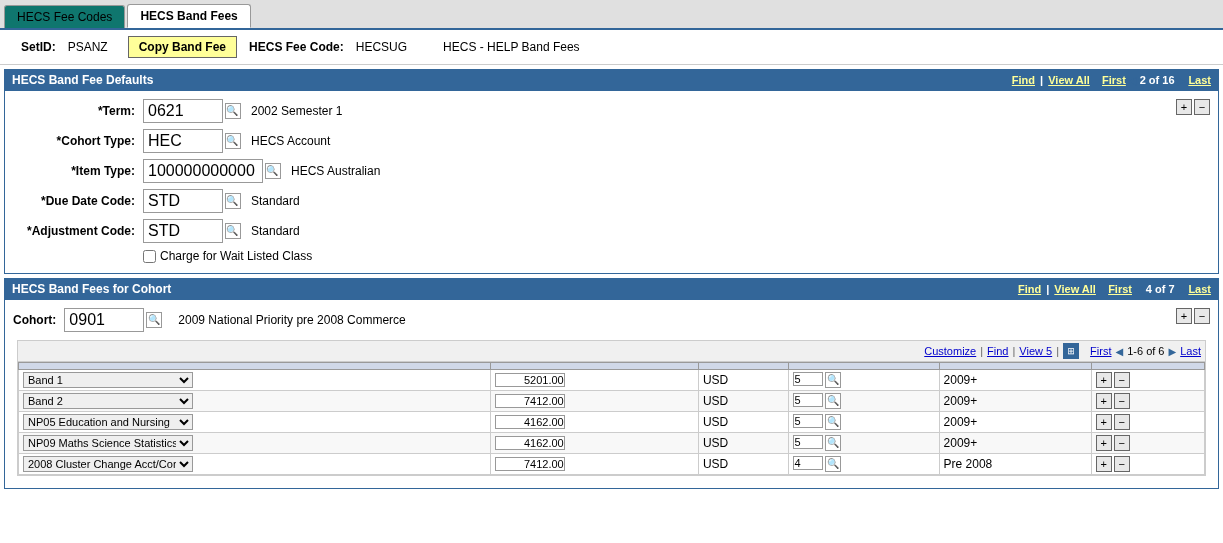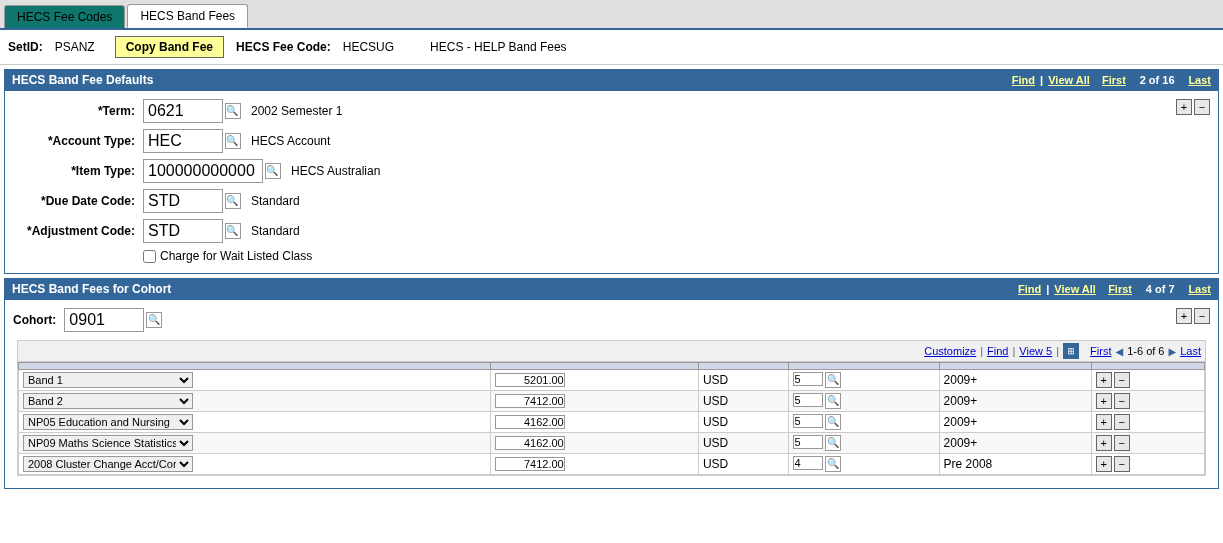--- a/index.html
+++ b/index.html
@@ -1,25 +1,25 @@
 <!DOCTYPE html>
 <html><head>
   <meta charset="utf-8">
   <style>
     * { box-sizing: border-box; margin: 0; padding: 0; }
     body { font-family: Arial, sans-serif; font-size: 12px; background: #fff; color: #000; }
 
     
     .tabs { display: flex; align-items: flex-end; padding: 4px 4px 0 4px; background: #e0e0e0; border-bottom: 2px solid #336699; }
     .tab { padding: 4px 12px; border: 1px solid #999; border-bottom: none; cursor: pointer; font-size: 12px; background: #d0d8e8; color: #000; border-radius: 3px 3px 0 0; margin-right: 2px; }
-    .tab.active { background: #fff; border-bottom: 1px solid #fff; font-weight: normal; z-index: 1; }
+    .tab.active { background: #fff; border-bottom: 1px solid #fff; font-weight: bold; z-index: 1; }
     .tab.inactive { background: #0f766e; }
 
     
-    .header-bar { display: flex; align-items: center; padding: 6px 8px; gap: 12px; border-bottom: 1px solid #ccc; }
+    .header-bar { display: flex; align-items: center; padding: 6px 21px; gap: 12px; border-bottom: 1px solid #ccc; }
     .setid-label { font-weight: bold; }
     .setid-value { margin-right: 8px; }
     .copy-btn { background: #ffff99; border: 1px solid #666; padding: 3px 10px; cursor: pointer; font-size: 12px; font-weight: bold; }
     .fee-code-label { font-weight: bold; }
     .fee-code-value { margin-right: 24px; }
     .fee-desc { }
 
     
     .section-header { background: #336699; color: #fff; padding: 4px 8px; display: flex; justify-content: space-between; align-items: center; font-weight: bold; font-size: 12px; }
     .section-nav { font-size: 11px; color: #fff; }
@@ -111,21 +111,21 @@
     </div>
 
     <div class="form-row">
       <div class="form-label">*Term:</div>
       <input class="form-input form-input-sm" type="text" value="0621" style="">
       <span class="search-icon">🔍</span>
       <span class="form-value">2002 Semester 1</span>
     </div>
 
     <div class="form-row">
-      <div class="form-label">*Account Type:</div>
+      <div class="form-label">*Cohort Type:</div>
       <input class="form-input form-input-sm" type="text" value="HEC" style="">
       <span class="search-icon">🔍</span>
       <span class="form-value">HECS Account</span>
     </div>
 
     <div class="form-row">
       <div class="form-label">*Item Type:</div>
       <input class="form-input form-input-md" type="text" value="100000000000" style="">
       <span class="search-icon">🔍</span>
       <span class="form-value">HECS Australian</span>
@@ -165,20 +165,21 @@
       <span>4 of 7</span>
       <span class="nav-arrow">▶</span>
       <a class="nav-link">Last</a>
     </span>
   </div>
   <div class="section-body">
     <div class="cohort-row" style="position:relative;">
       <span class="cohort-label">Cohort:</span>
       <input class="form-input form-input-sm" type="text" value="0901" style="">
       <span class="search-icon">🔍</span>
+      <span style="margin-left:16px;">2009 National Priority pre 2008 Commerce</span>
       <div style="position:absolute; right:0; top:0; display:flex; gap:2px;">
         <div class="plus-btn">+</div>
         <div class="minus-btn">−</div>
       </div>
     </div>
 
     <div class="grid-container">
       <div class="grid-toolbar">
         <a>Customize</a>
         <span class="sep">|</span>

